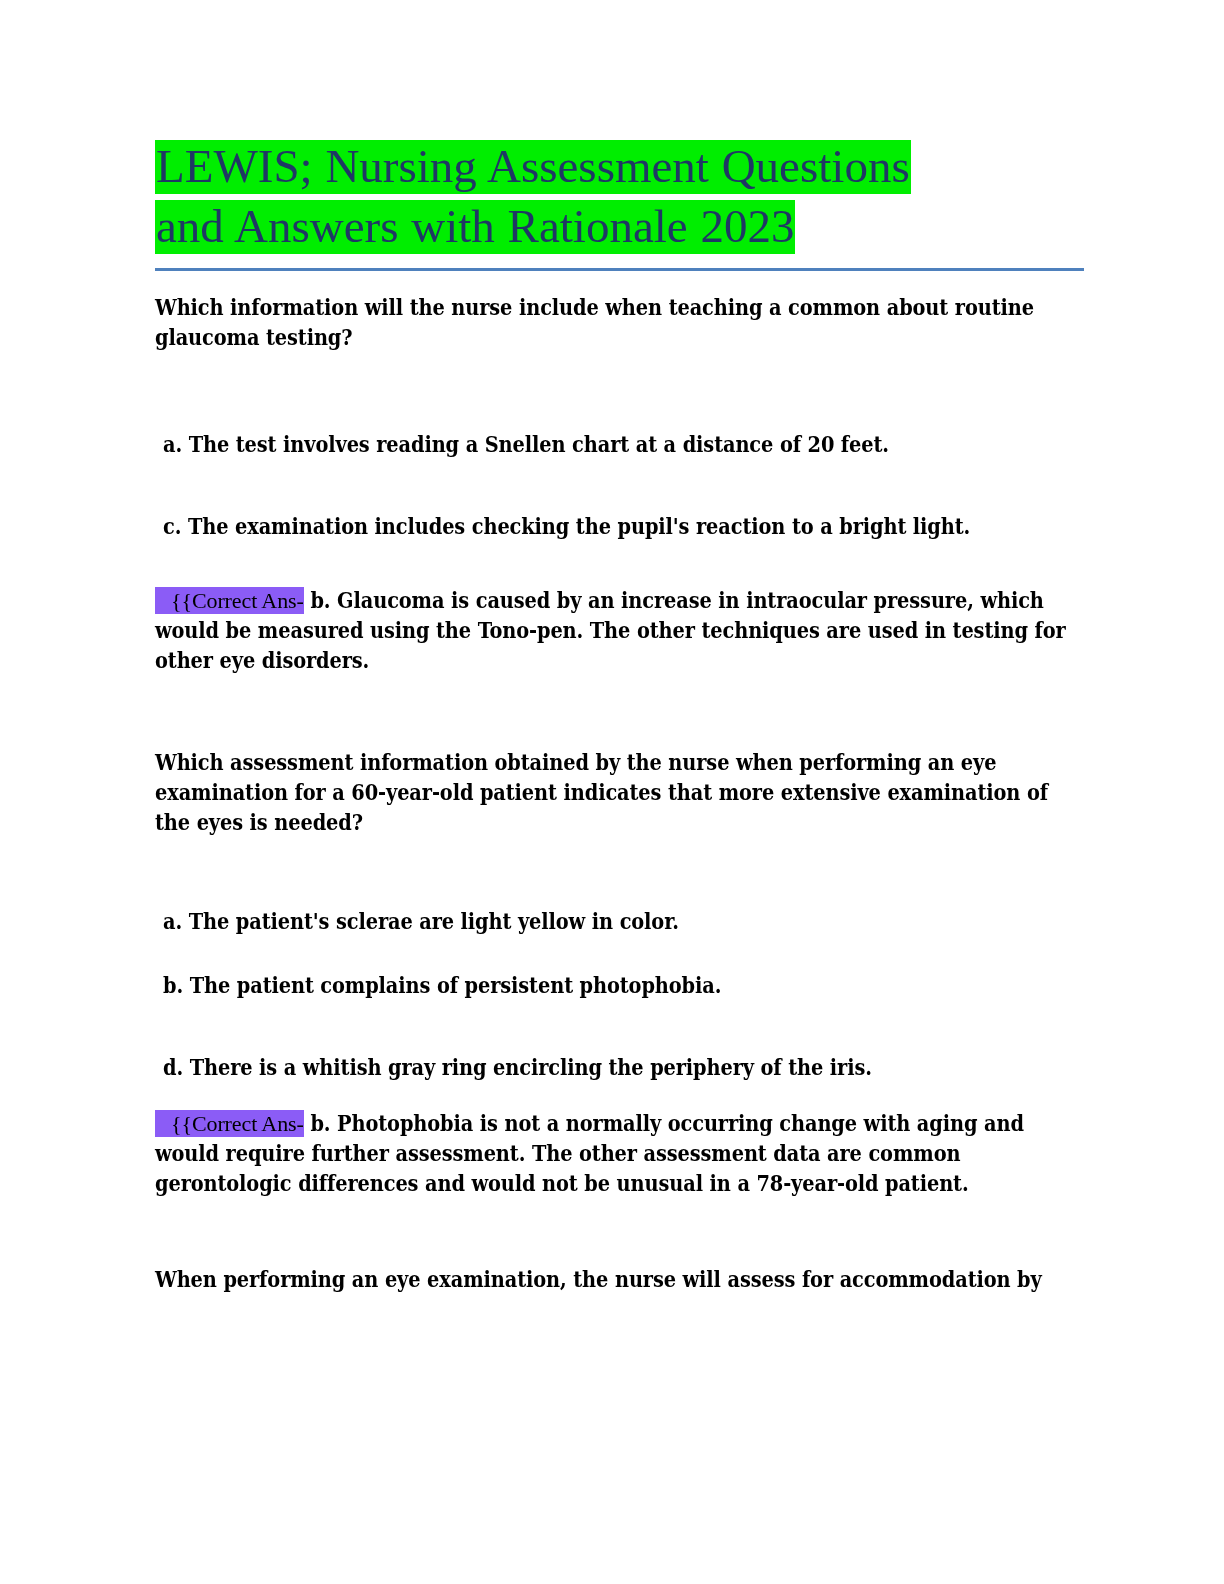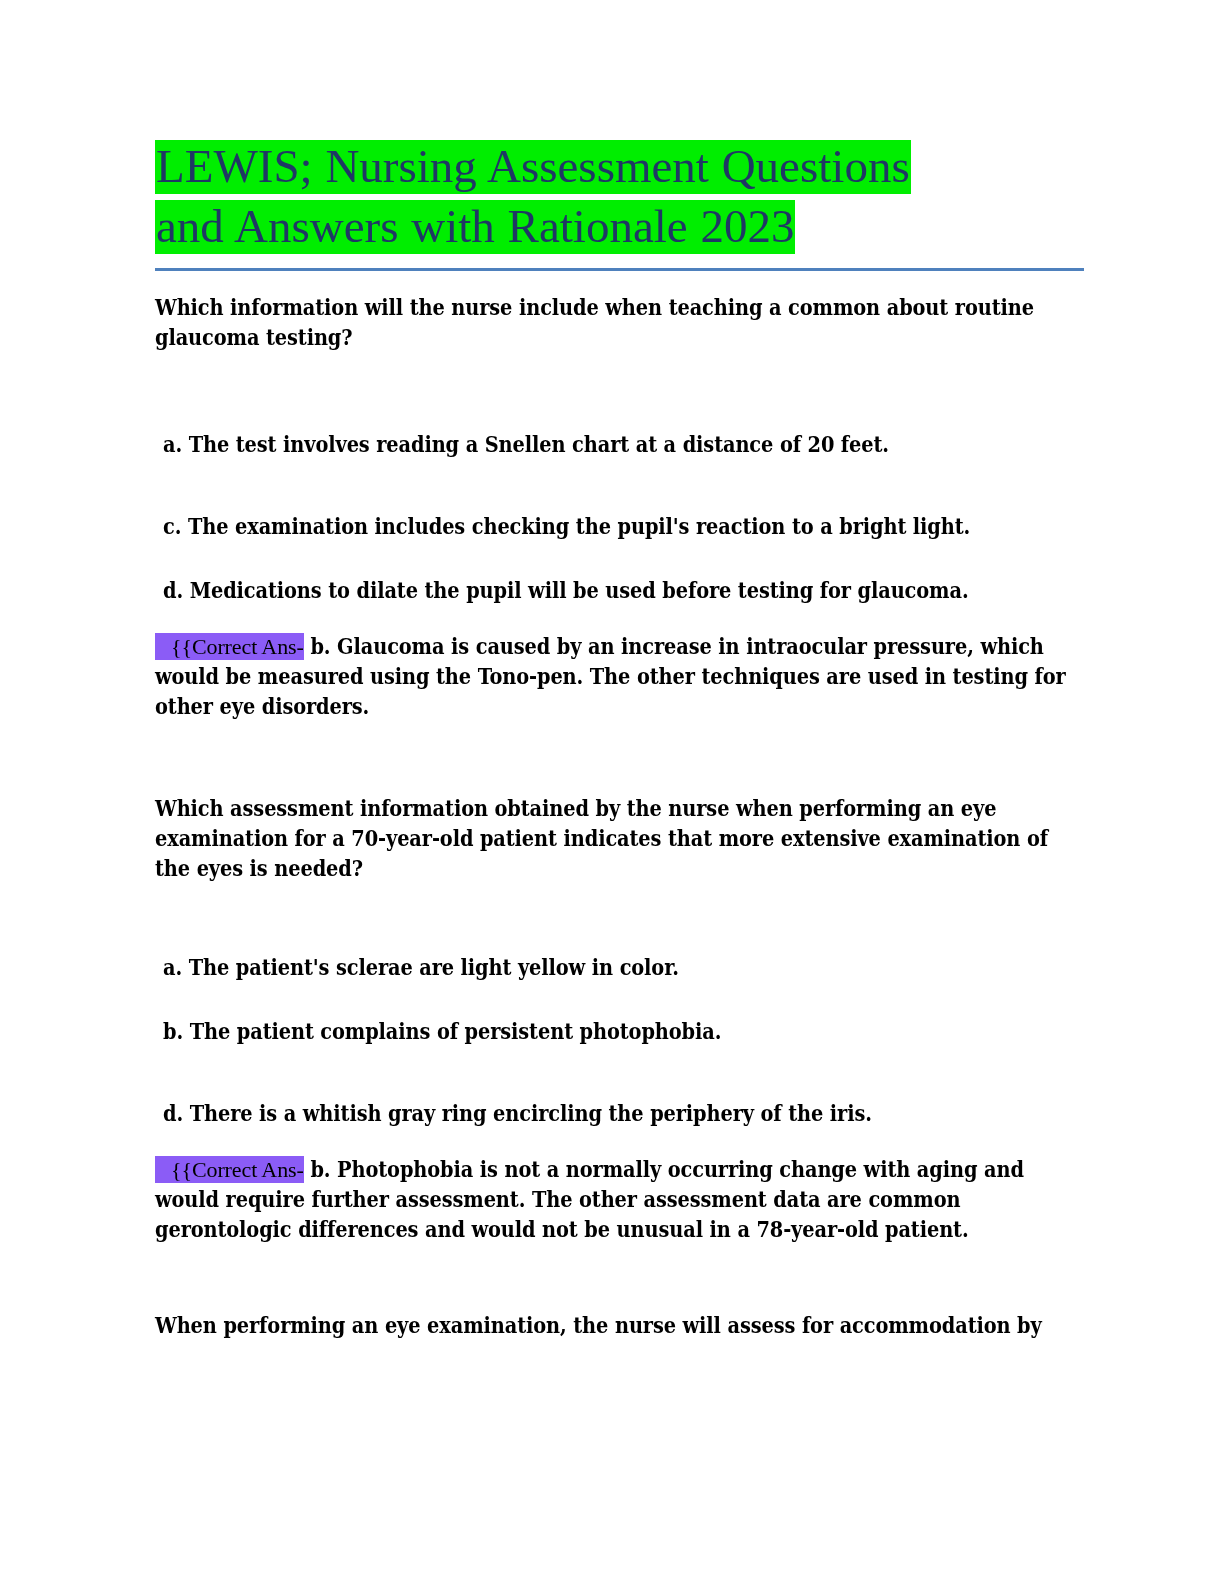--- a/index.html
+++ b/index.html
@@ -121,31 +121,30 @@
 
       <p class="question">Which information will the nurse include when teaching a common about routine glaucoma testing?</p>
 
       <div class="sp-q-gap"></div>
 
       <p class="option">a. The test involves reading a Snellen chart at a distance of 20 feet.</p>
       <div class="sp-opt-gap"></div>
       <div class="sp-opt-gap"></div>
       <p class="option">c. The examination includes checking the pupil's reaction to a bright light.</p>
       <div class="sp-opt-gap"></div>
-      <p class="option">d. Medications to dilate the pupil will be used before testing for glaucoma.</p>
       <div class="sp-opt-gap"></div>
 
       <p class="rationale"><span class="hl-yellow">{{Correct Ans-</span><span> b. Glaucoma is caused by an increase in intraocular pressure, which would be measured using the Tono-pen. The other techniques are used in testing for other eye disorders.</span></p>
     </div>
 
     <div class="sp-block"></div>
 
     <div class="body-block">
 
-      <p class="question">Which assessment information obtained by the nurse when performing an eye examination for a 70-year-old patient indicates that more extensive examination of the eyes is needed?</p>
+      <p class="question">Which assessment information obtained by the nurse when performing an eye examination for a 60-year-old patient indicates that more extensive examination of the eyes is needed?</p>
 
       <div class="sp-after-q2"></div>
 
       <p class="option">a. The patient's sclerae are light yellow in color.</p>
       <div class="sp-opt-gap"></div>
       <p class="option">b. The patient complains of persistent photophobia.</p>
       <div class="sp-opt-gap"></div>
       <div class="sp-opt-gap"></div>
       <p class="option">d. There is a whitish gray ring encircling the periphery of the iris.</p>
       <div class="sp-opt-gap"></div>

